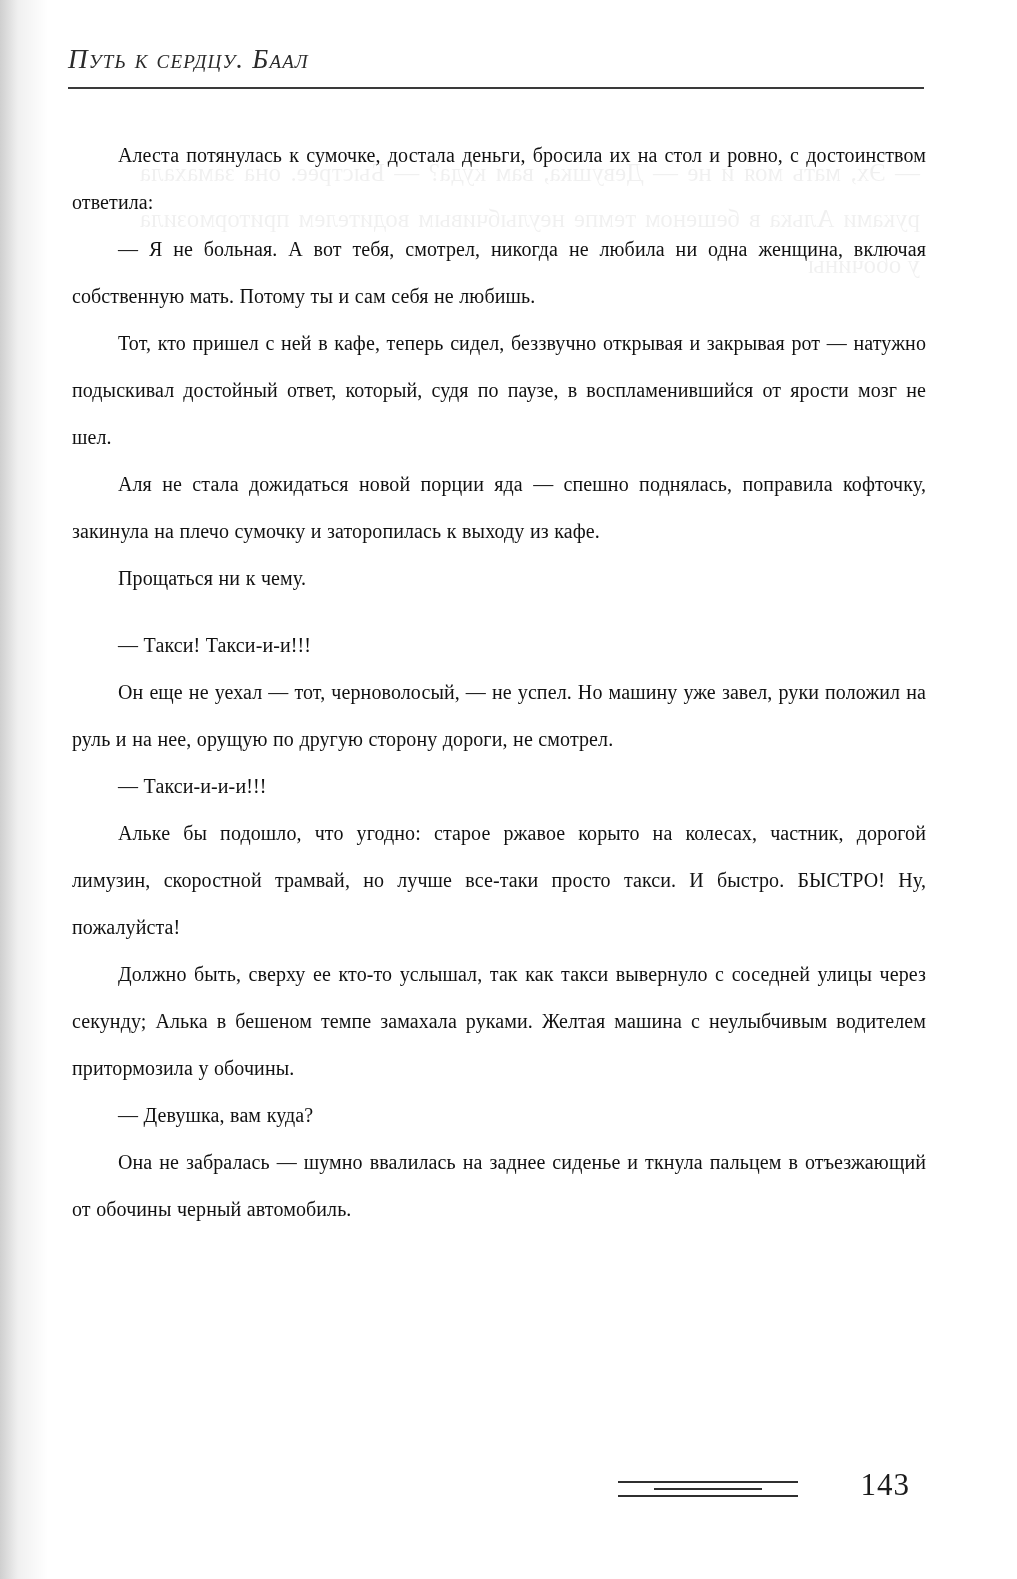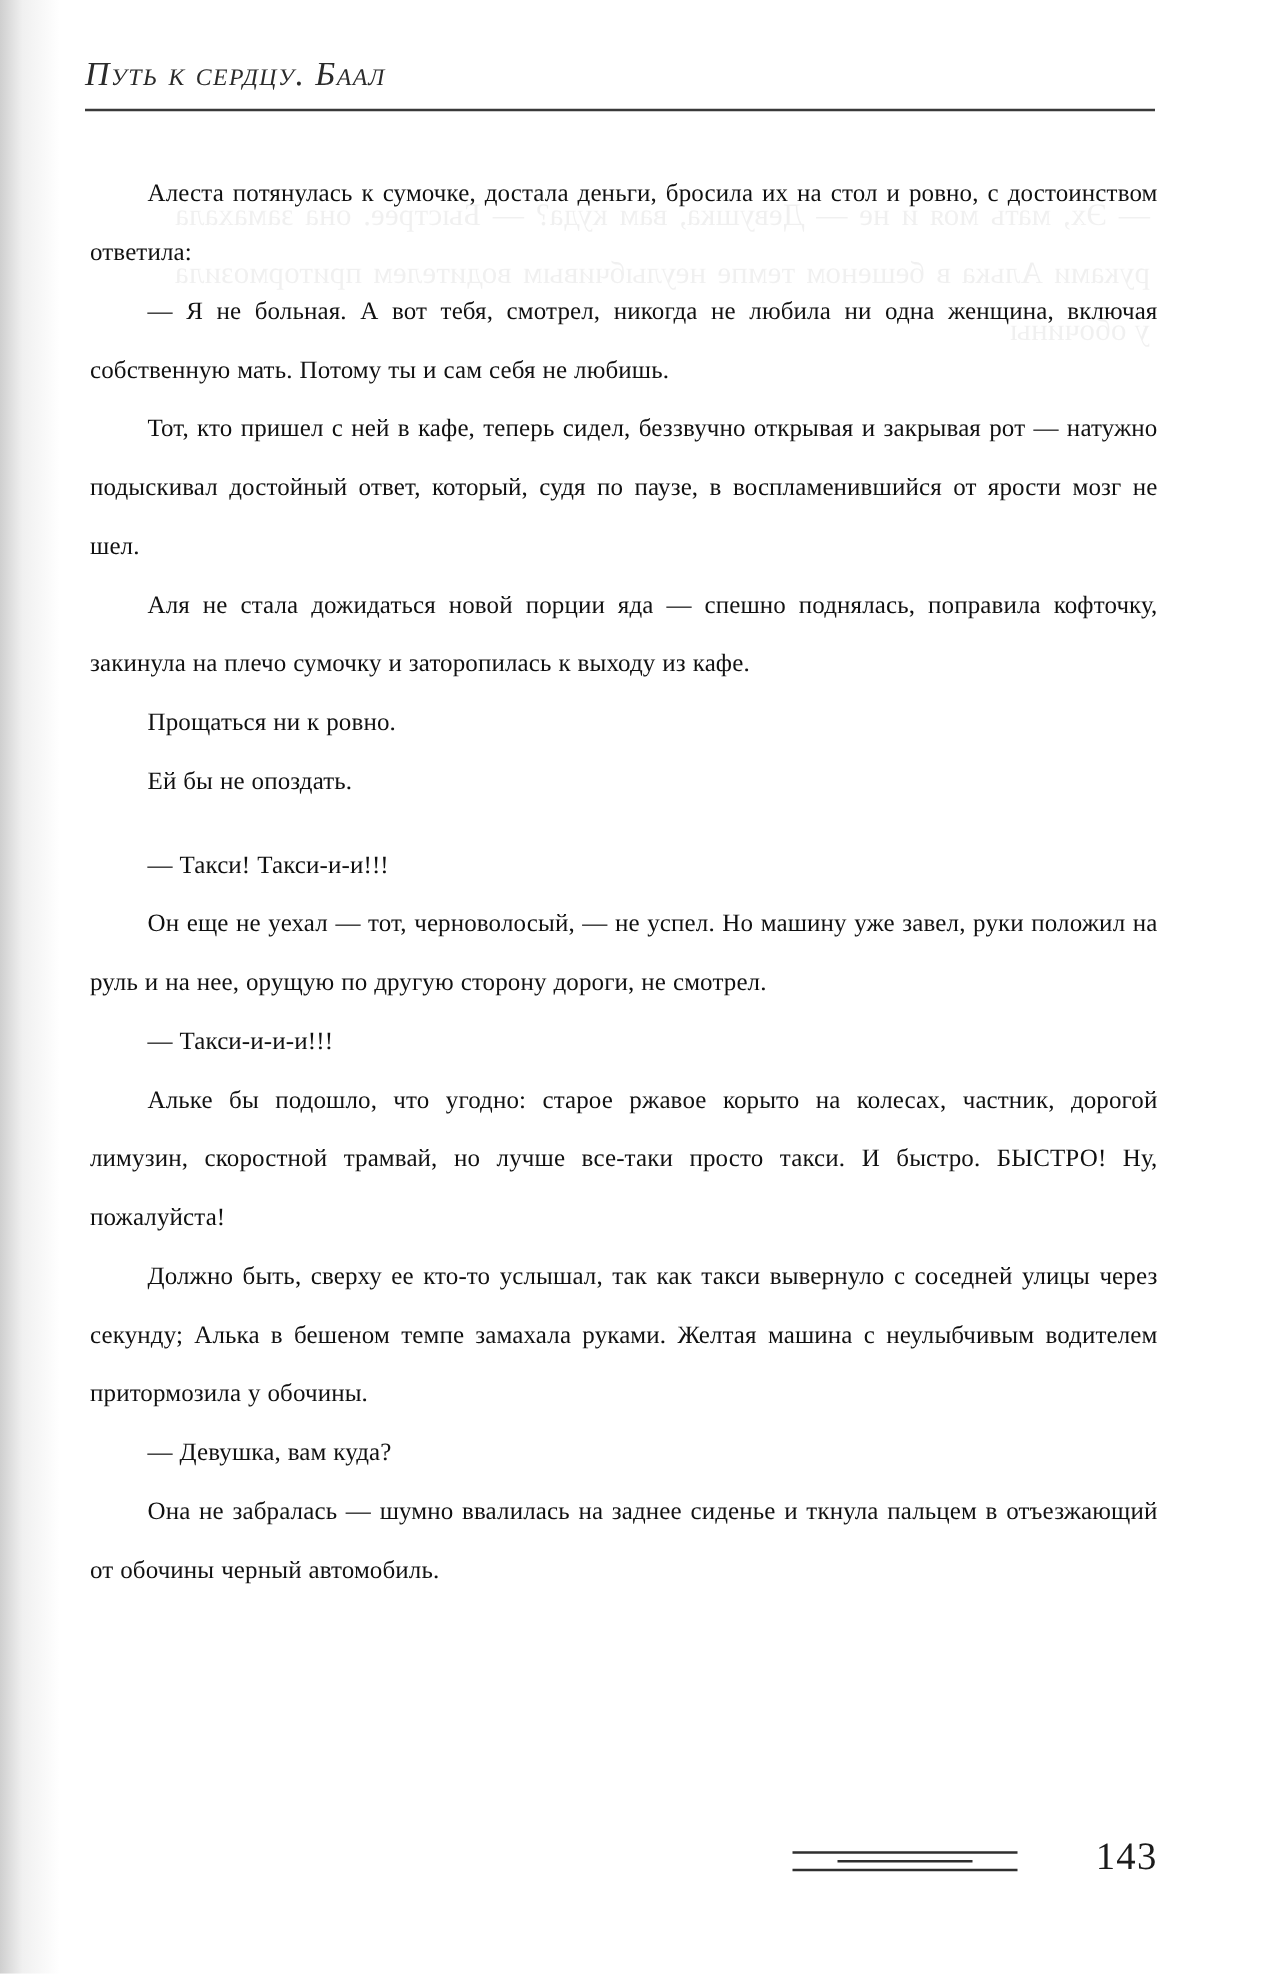--- a/index.html
+++ b/index.html
@@ -85,21 +85,21 @@
     letter-spacing: 0.1px;
     word-spacing: 0.4px;
     font-family: "Liberation Serif", serif;
   }
   p.spacer-before {
     margin-top: 20px;
   }
 
   .footer {
     position: absolute;
-    left: 88px;
+    left: 72px;
     bottom: 66px;
     width: 856px;
     height: 40px;
   }
   .footer-orn {
     position: absolute;
     right: 130px;
     top: 8px;
     width: 180px;
   }
@@ -139,22 +139,21 @@
     <div class="header">
       <div class="header-title">Путь к сердцу. Баал</div>
       <div class="header-rule"></div>
     </div>
 
     <div class="content">
       <p class="para">Алеста потянулась к сумочке, достала деньги, бросила их на стол и ровно, с достоинством ответила:</p>
       <p class="para">— Я не больная. А вот тебя, смотрел, никогда не любила ни одна женщина, включая собственную мать. Потому ты и сам себя не любишь.</p>
       <p class="para">Тот, кто пришел с ней в кафе, теперь сидел, беззвучно открывая и закрывая рот — натужно подыскивал достойный ответ, который, судя по паузе, в воспламенившийся от ярости мозг не шел.</p>
       <p class="para">Аля не стала дожидаться новой порции яда — спешно поднялась, поправила кофточку, закинула на плечо сумочку и заторопилась к выходу из кафе.</p>
-      <p class="para">Прощаться ни к ровно.</p>
-      <p class="para">Ей бы не опоздать.</p>
+      <p class="para">Прощаться ни к чему.</p>
       <p class="para spacer-before">— Такси! Такси-и-и!!!</p>
       <p class="para">Он еще не уехал — тот, черноволосый, — не успел. Но машину уже завел, руки положил на руль и на нее, орущую по другую сторону дороги, не смотрел.</p>
       <p class="para">— Такси-и-и-и!!!</p>
       <p class="para">Альке бы подошло, что угодно: старое ржавое корыто на колесах, частник, дорогой лимузин, скоростной трамвай, но лучше все-таки просто такси. И быстро. БЫСТРО! Ну, пожалуйста!</p>
       <p class="para">Должно быть, сверху ее кто-то услышал, так как такси вывернуло с соседней улицы через секунду; Алька в бешеном темпе замахала руками. Желтая машина с неулыбчивым водителем притормозила у обочины.</p>
       <p class="para">— Девушка, вам куда?</p>
       <p class="para">Она не забралась — шумно ввалилась на заднее сиденье и ткнула пальцем в отъезжающий от обочины черный автомобиль.</p>
     </div>
 
     <div class="footer">

